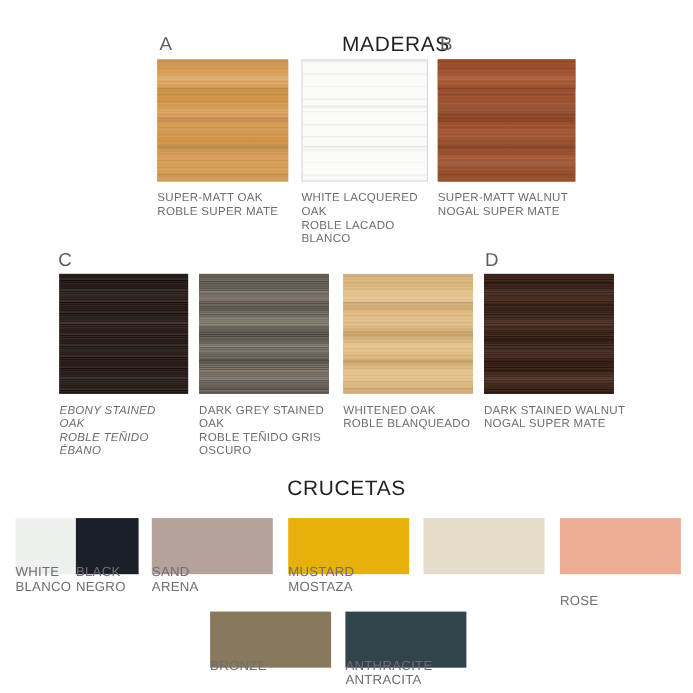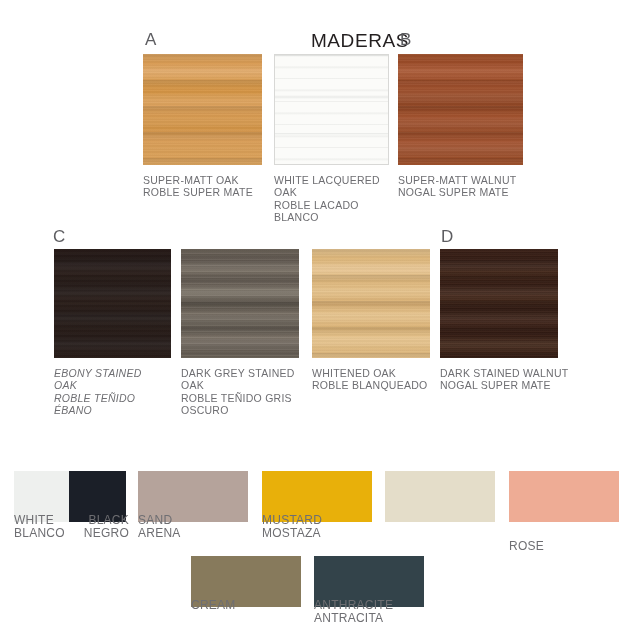--- a/index.html
+++ b/index.html
@@ -251,38 +251,39 @@
 ÉBANO</div>
   <div class="wood-caption" style="left:181px; top:367px; width:128px;">DARK GREY STAINED
 OAK
 ROBLE TEÑIDO GRIS
 OSCURO</div>
   <div class="wood-caption" style="left:312px; top:367px; width:125px;">WHITENED OAK
 ROBLE BLANQUEADO</div>
   <div class="wood-caption" style="left:440px; top:367px; width:135px;">DARK STAINED WALNUT
 NOGAL SUPER MATE</div>
 
+  <div class="abs section-title" id="crucetas-title">CRUCETAS</div>
 
   <div class="cruceta" style="left:14px; top:471px; width:56px; height:51px; background:#eef0ee;"></div>
   <div class="cruceta" style="left:69px; top:471px; width:57px; height:51px; background:#1b1f28;"></div>
   <div class="cruceta" style="left:138px; top:471px; width:110px; height:51px; background:#b5a39b;"></div>
   <div class="cruceta" style="left:262px; top:471px; width:110px; height:51px; background:#e8b00a;"></div>
   <div class="cruceta" style="left:385px; top:471px; width:110px; height:51px; background:#e4ddc9;"></div>
   <div class="cruceta" style="left:509px; top:471px; width:110px; height:51px; background:#eeac95;"></div>
 
   <div class="cruceta-caption" style="left:14px; top:514px; width:56px;">WHITE
 BLANCO</div>
-  <div class="cruceta-caption" style="left:69px; top:514px; width:60px;text-align:right;">BLACK
+  <div class="cruceta-caption" style="left:69px; top:514px; width:60px;">BLACK
 NEGRO</div>
   <div class="cruceta-caption" style="left:262px; top:514px; width:100px;">MUSTARD
 MOSTAZA</div>
   <div class="cruceta-caption" style="left:138px; top:514px; width:100px;">SAND
 ARENA</div>
   <div class="cruceta-caption" style="left:509px; top:540px; width:100px;">ROSE</div>
 
   <div class="cruceta" style="left:191px; top:556px; width:110px; height:51px; background:#877a5c;"></div>
   <div class="cruceta" style="left:314px; top:556px; width:110px; height:51px; background:#33434a;"></div>
 
-  <div class="cruceta-caption" style="left:191px; top:599px; width:100px;">CREAM</div>
+  <div class="cruceta-caption" style="left:191px; top:599px; width:100px;">BRONZE</div>
   <div class="cruceta-caption" style="left:314px; top:599px; width:110px;">ANTHRACITE
 ANTRACITA</div>
 
 </div>
 
 </body></html>

